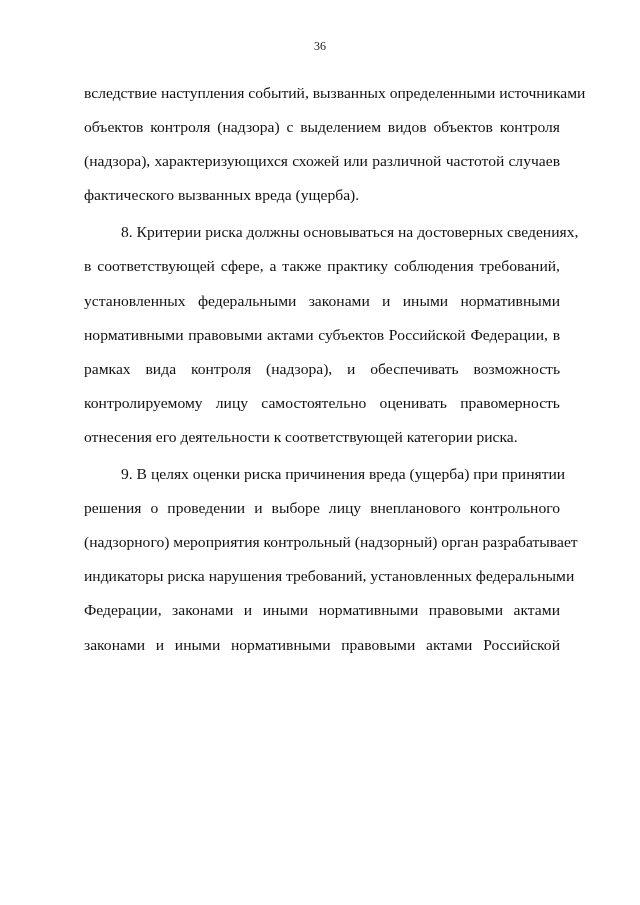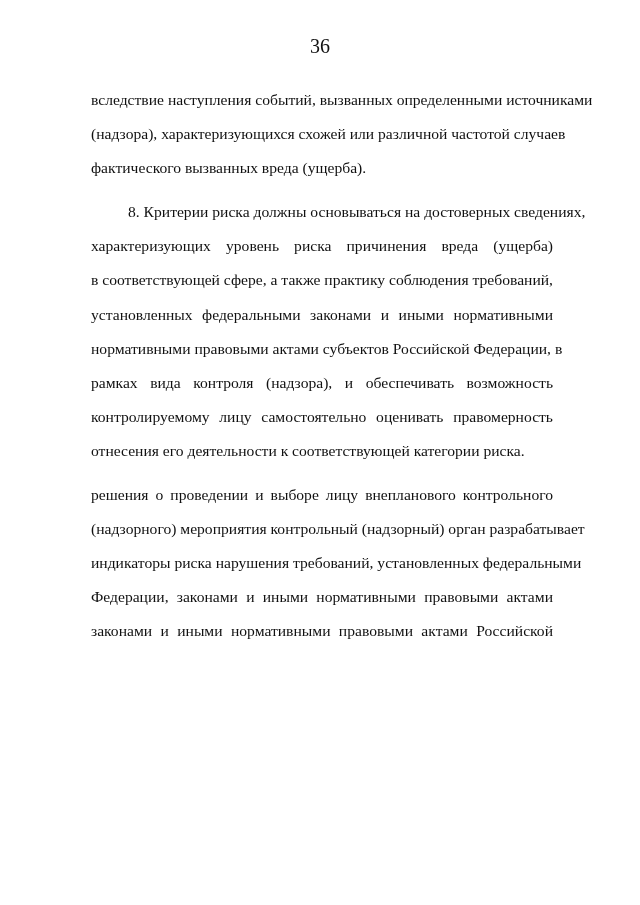--- a/index.html
+++ b/index.html
@@ -14,21 +14,21 @@
       overflow: hidden;
       font-family: "Liberation Serif", "DejaVu Serif", serif;
       color: #111111;
     }
     .page-number {
       position: absolute;
       top: 36px;
       left: 0;
       width: 640px;
       text-align: center;
-      font-size: 20px;
+      font-size: 12px;
       line-height: 20px;
     }
     .body-text {
       position: absolute;
       top: 73px;
       left: 81px;
       width: 482px;
       font-size: 15.6px;
       line-height: 34.1px;
     }
@@ -40,49 +40,50 @@
       text-align-last: justify;
       overflow: visible;
     }
     .line.last {
       text-align-last: left;
     }
     .line.indent {
       padding-left: 37px;
     }
     .para {
-      margin: 10px;
+      margin: 3px;
       padding: 0;
     }
   </style>
 </head>
 <body>
 
 <div class="page-number">36</div>
 
 <div class="body-text">
 
   <div class="para">
     <span class="line">вследствие наступления событий, вызванных определенными источниками</span>
+    <span class="line">объектов контроля (надзора) с выделением видов объектов контроля</span>
     <span class="line">(надзора), характеризующихся схожей или различной частотой случаев</span>
     <span class="line last">фактического вызванных вреда (ущерба).</span>
   </div>
 
   <div class="para">
     <span class="line indent">8. Критерии риска должны основываться на достоверных сведениях,</span>
-    <span class="line">характеризующих уровень риска причинения вреда (ущерба)</span>
     <span class="line">в соответствующей сфере, а также практику соблюдения требований,</span>
     <span class="line">установленных федеральными законами и иными нормативными</span>
     <span class="line">нормативными правовыми актами субъектов Российской Федерации, в</span>
     <span class="line">рамках вида контроля (надзора), и обеспечивать возможность</span>
     <span class="line">контролируемому лицу самостоятельно оценивать правомерность</span>
     <span class="line last">отнесения его деятельности к соответствующей категории риска.</span>
   </div>
 
   <div class="para">
+    <span class="line indent">9. В целях оценки риска причинения вреда (ущерба) при принятии</span>
     <span class="line">решения о проведении и выборе лицу внепланового контрольного</span>
     <span class="line">(надзорного) мероприятия контрольный (надзорный) орган разрабатывает</span>
     <span class="line">индикаторы риска нарушения требований, установленных федеральными</span>
     <span class="line">Федерации, законами и иными нормативными правовыми актами</span>
     <span class="line">законами и иными нормативными правовыми актами Российской</span>
   </div>
 
 </div>
 
 </body></html>

